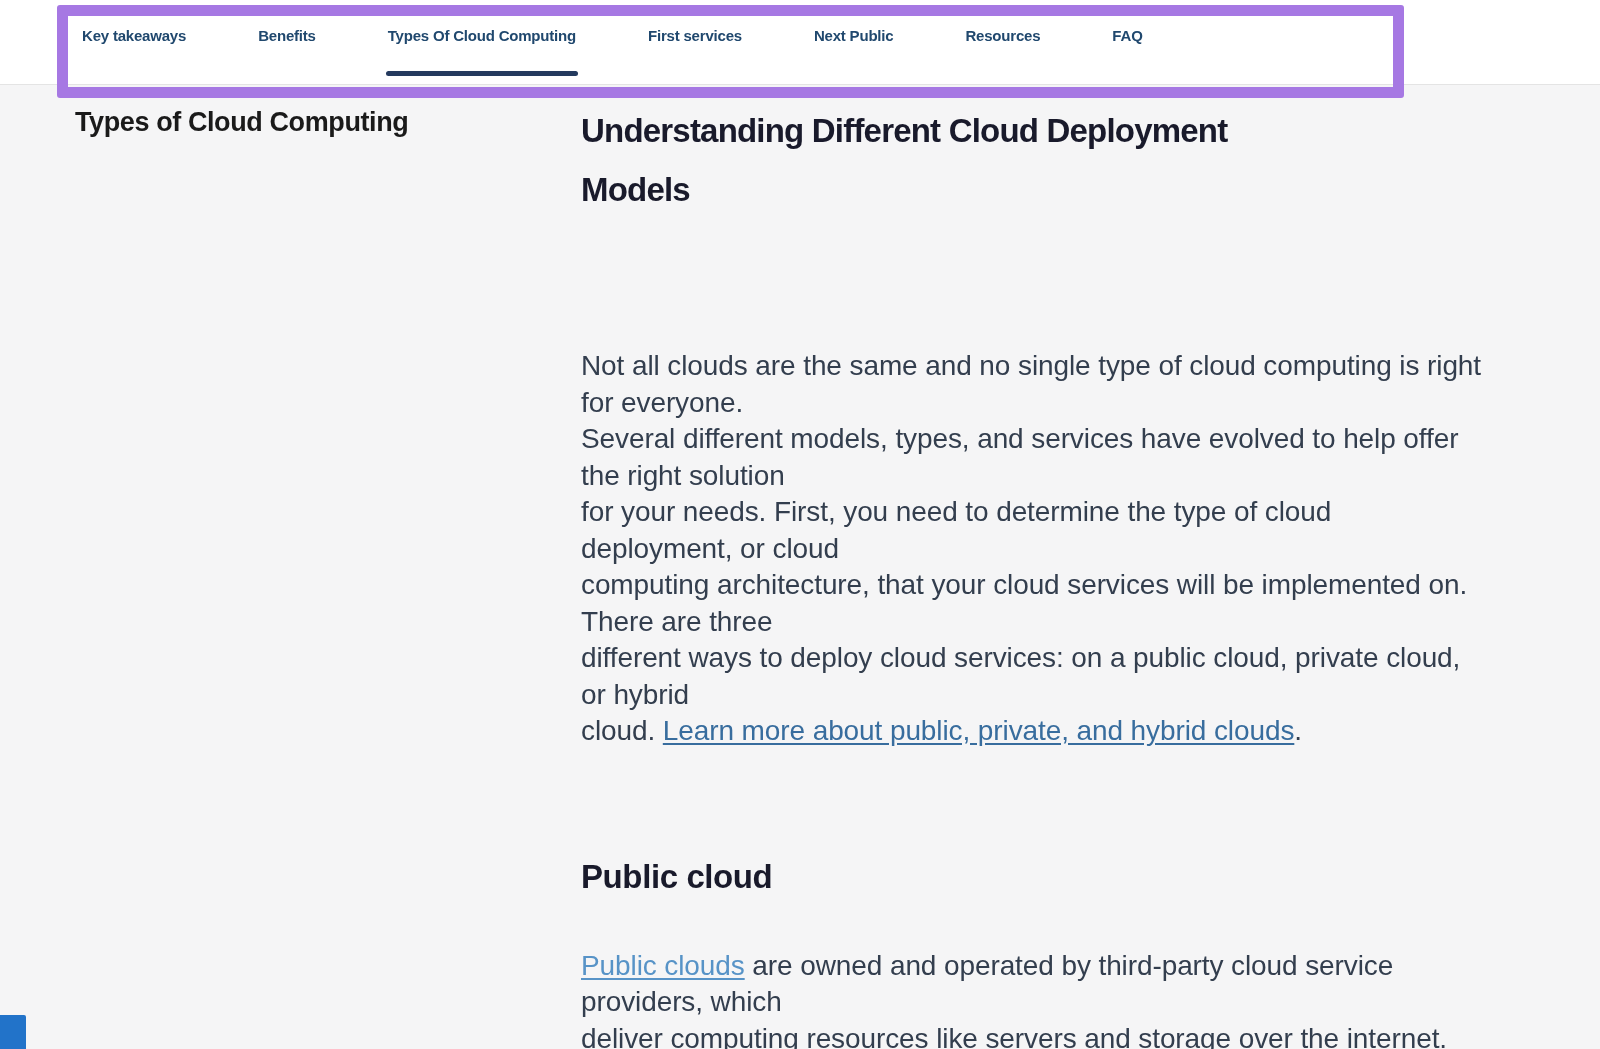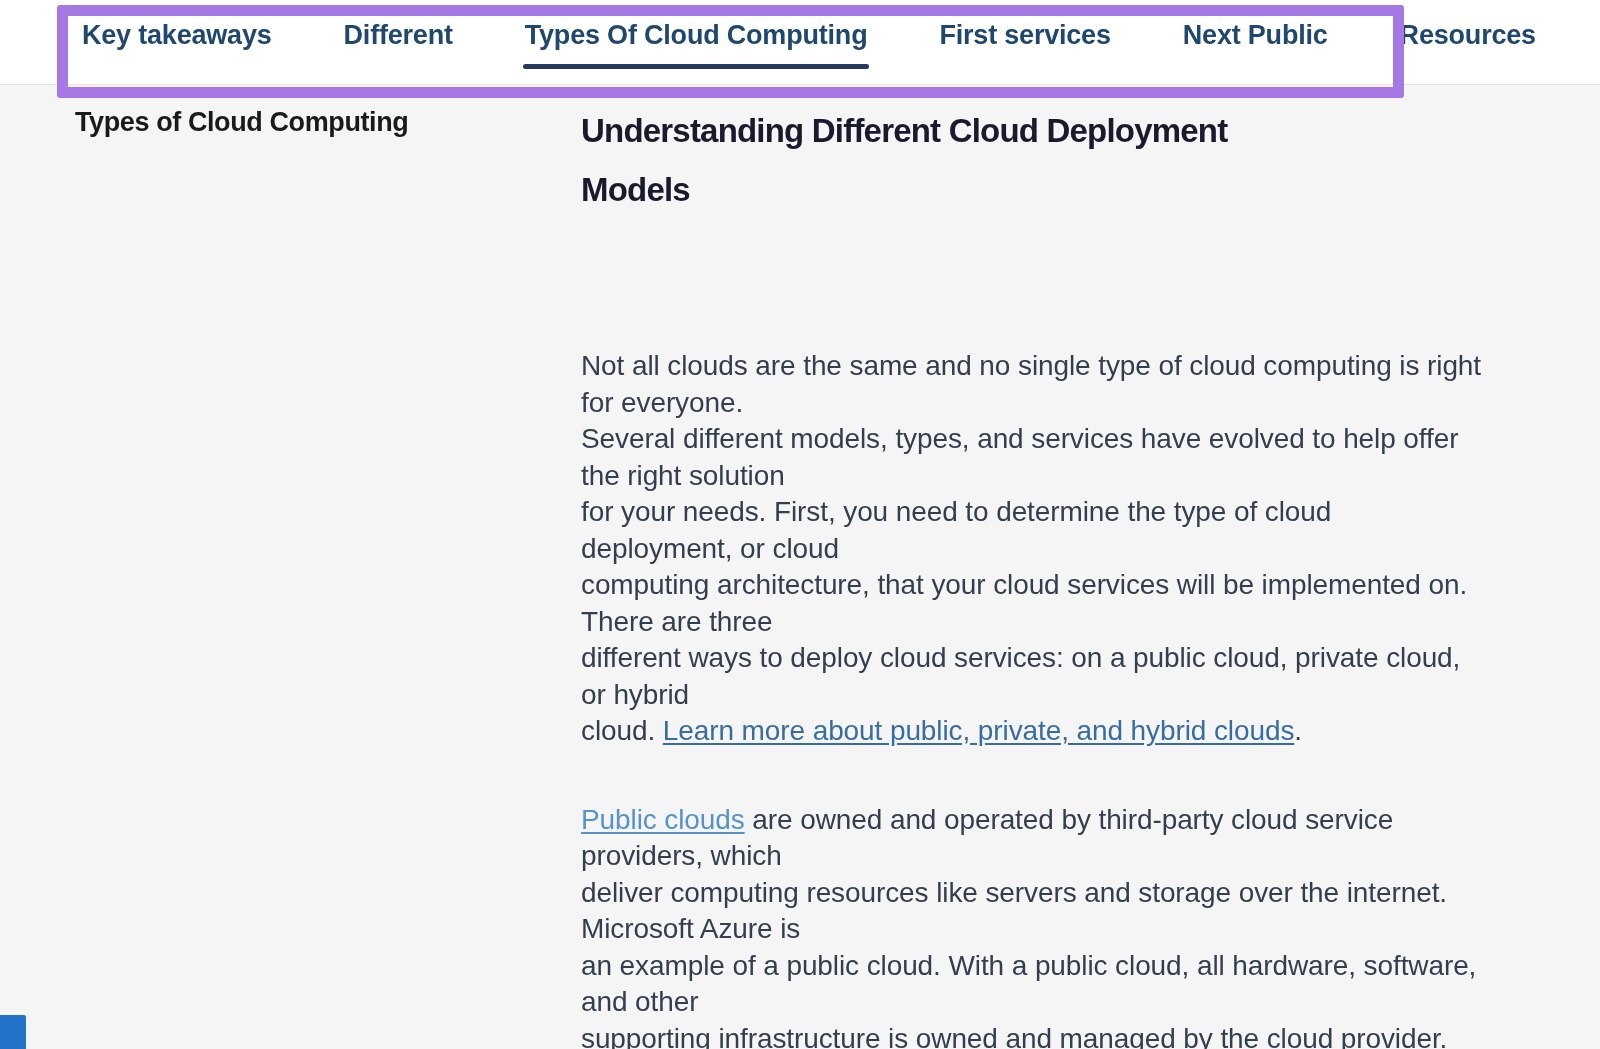--- a/index.html
+++ b/index.html
@@ -15,21 +15,21 @@
   .navbar {
     position:absolute; left:0; top:0; width:1600px; height:85px;
     background:#ffffff;
     border-bottom:1px solid #e4e4e4;
     display:flex; align-items:center;
     padding:0 0 14px 82px; gap:72px;
     z-index:2;
   }
   .tab {
     position:relative;
-    font-size:27px; font-weight:700;
+    font-size:15px; font-weight:700;
     color:#20486e;
     letter-spacing:-0.2px;
     text-decoration:none;
     cursor:pointer;
     white-space:nowrap;
   }
   .tab .underline { display:none; }
   .tab.active .underline {
     display:block;
     position:absolute; left:-2px; right:-2px; top:44px;
@@ -97,21 +97,21 @@
 </style>
 </head>
 <body>
 
 <header class="navbar">
   <a class="tab">
     <span>Key takeaways</span>
     
   </a>
   <a class="tab">
-    <span>Different</span>
+    <span>Benefits</span>
     
   </a>
   <a class="tab active">
     <span>Types Of Cloud Computing</span>
     <span class="underline"></span>
   </a>
   <a class="tab">
     <span>First services</span>
     
   </a>
@@ -137,20 +137,21 @@
   <h1>Understanding Different Cloud Deployment
 Models</h1>
 
   <p class="body-text intro-paragraph"><span>Not all clouds are the same and no single type of cloud computing is right for everyone.
 Several different models, types, and services have evolved to help offer the right solution
 for your needs. First, you need to determine the type of cloud deployment, or cloud
 computing architecture, that your cloud services will be implemented on. There are three
 different ways to deploy cloud services: on a public cloud, private cloud, or hybrid
 cloud. </span><a class="link link-dark">Learn more about public, private, and hybrid clouds</a><span>.</span></p>
 
+  <h2 class="section-heading">Public cloud</h2>
 
   <p class="body-text public-cloud-paragraph"><a class="link link-light">Public clouds</a><span> are owned and operated by third-party cloud service providers, which
 deliver computing resources like servers and storage over the internet. Microsoft Azure is
 an example of a public cloud. With a public cloud, all hardware, software, and other
 supporting infrastructure is owned and managed by the cloud provider. You access these
 services and manage your account using a web browser.</span></p>
 </section>
 
 <div class="blue-fragment"></div>
 

